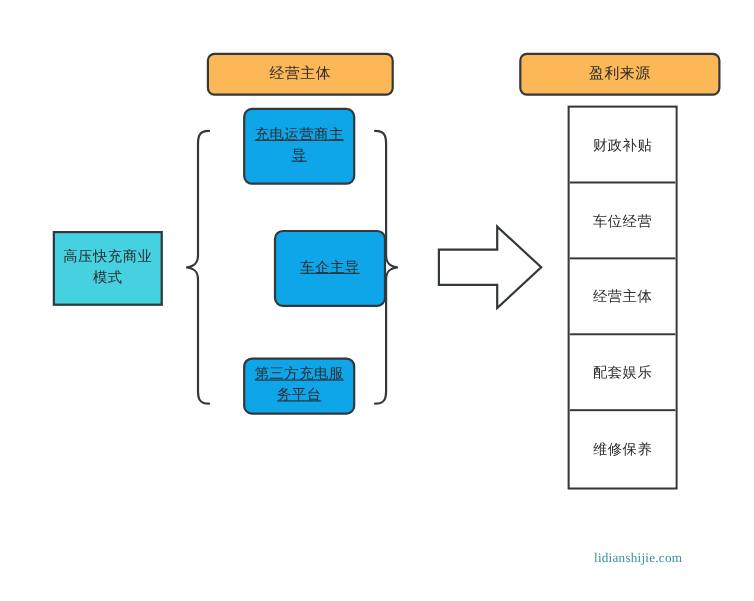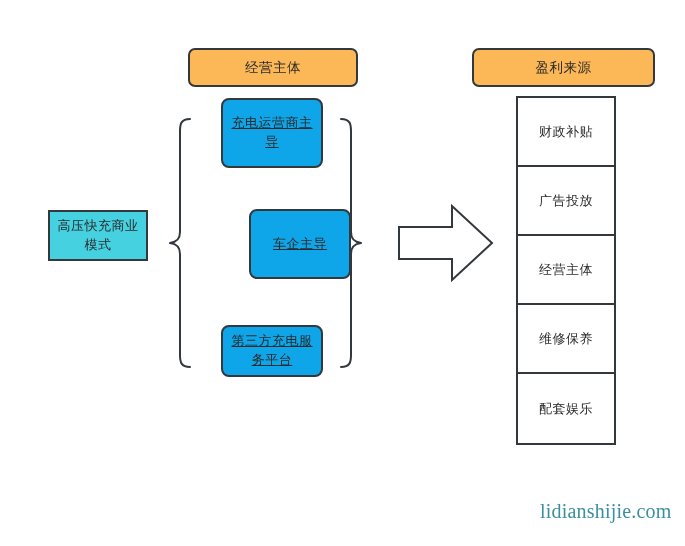--- a/index.html
+++ b/index.html
@@ -94,50 +94,50 @@
     height: 546px;
     pointer-events: none;
   }
 
   
   .watermark {
     position: absolute;
     left: 540px;
     top: 500px;
     color: #2f8a9b;
-    font-size: 20px;
+    font-size: 12px;
     font-family: "Liberation Serif", "DejaVu Serif", serif;
     letter-spacing: .2px;
     white-space: nowrap;
     opacity: .95;
   }
 </style>
 </head>
 <body>
 
 <div id="canvas">
 
   <div class="node header-box" style="left:188px; top:48px; width:170px; height:39px;">经营主体</div>
 
   <div class="node header-box" style="left:472px; top:48px; width:183px; height:39px;">盈利来源</div>
 
-  <div class="node root-box" style="left:48px; top:210px; width:100px; height:51px;">高压快充商业模式</div>
+  <div class="node root-box" style="left:48px; top:210px; width:100px; height:68px;">高压快充商业模式</div>
 
   <div class="node mid-box" style="left:221px; top:98px; width:102px; height:70px;">充电运营商主导</div>
 
   <div class="node mid-box" style="left:221px; top:209px; width:102px; height:70px;margin-left:28px;">车企主导</div>
 
   <div class="node mid-box" style="left:221px; top:325px; width:102px; height:52px;">第三方充电服务平台</div>
 
   <div class="stack">
     <div class="stack-cell">财政补贴</div>
-    <div class="stack-cell">广告投放</div>
+    <div class="stack-cell">车位经营</div>
     <div class="stack-cell">经营主体</div>
+    <div class="stack-cell">配套娱乐</div>
     <div class="stack-cell">维修保养</div>
-    <div class="stack-cell">配套娱乐</div>
   </div>
 
   <svg class="overlay" viewBox="0 0 685 546">
 
     <g fill="none" stroke="#33383d" stroke-width="2" stroke-linecap="round" stroke-linejoin="round">
       <path d="M 190,119
                C 181,119 180,124 180,131
                L 180,232
                C 180,239 177,242 170,243
                C 177,244 180,247 180,254

